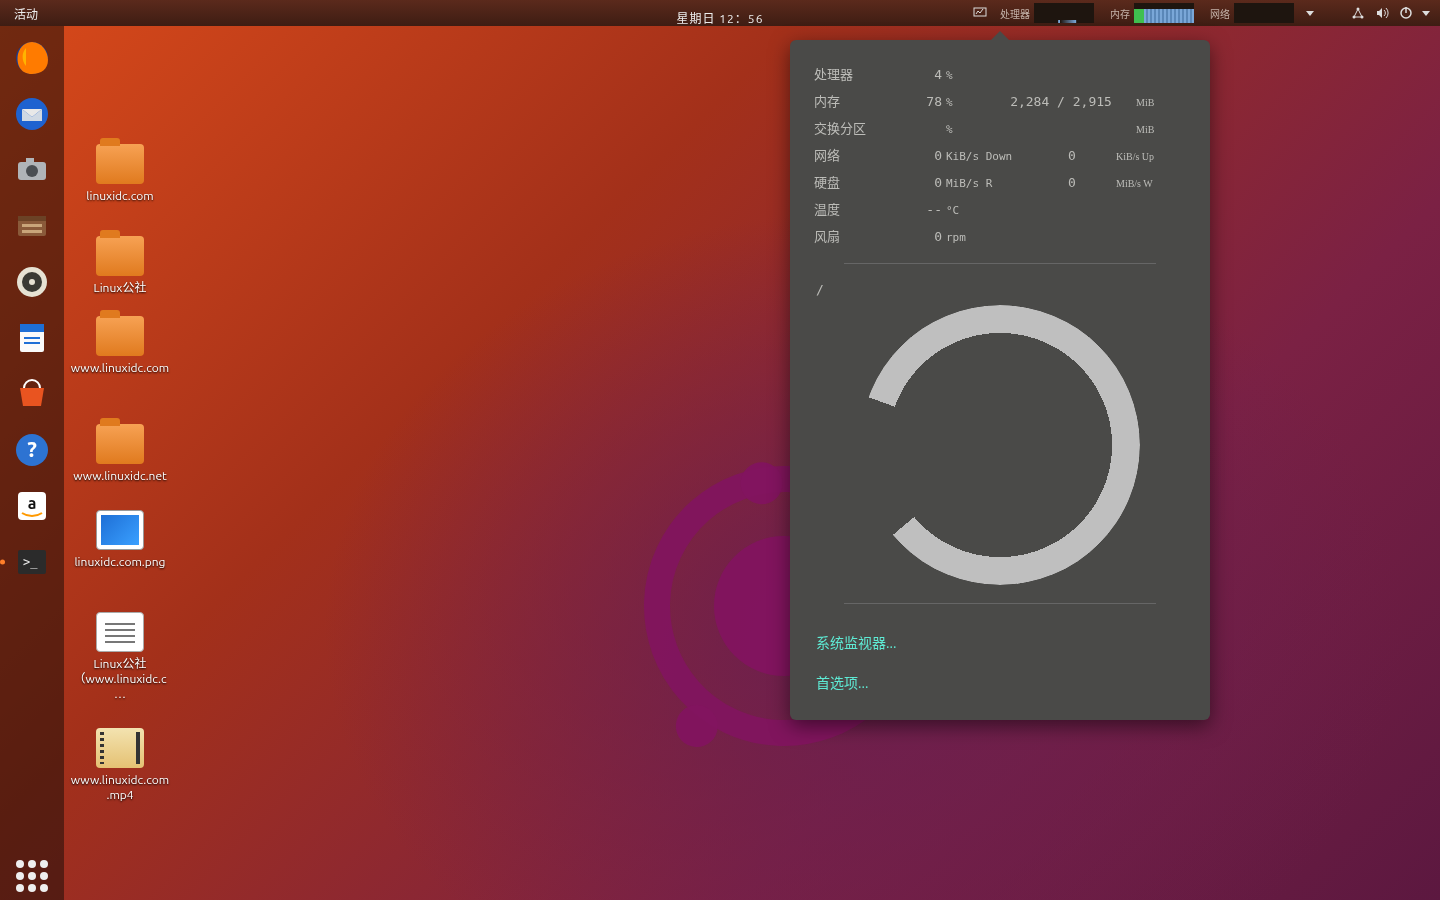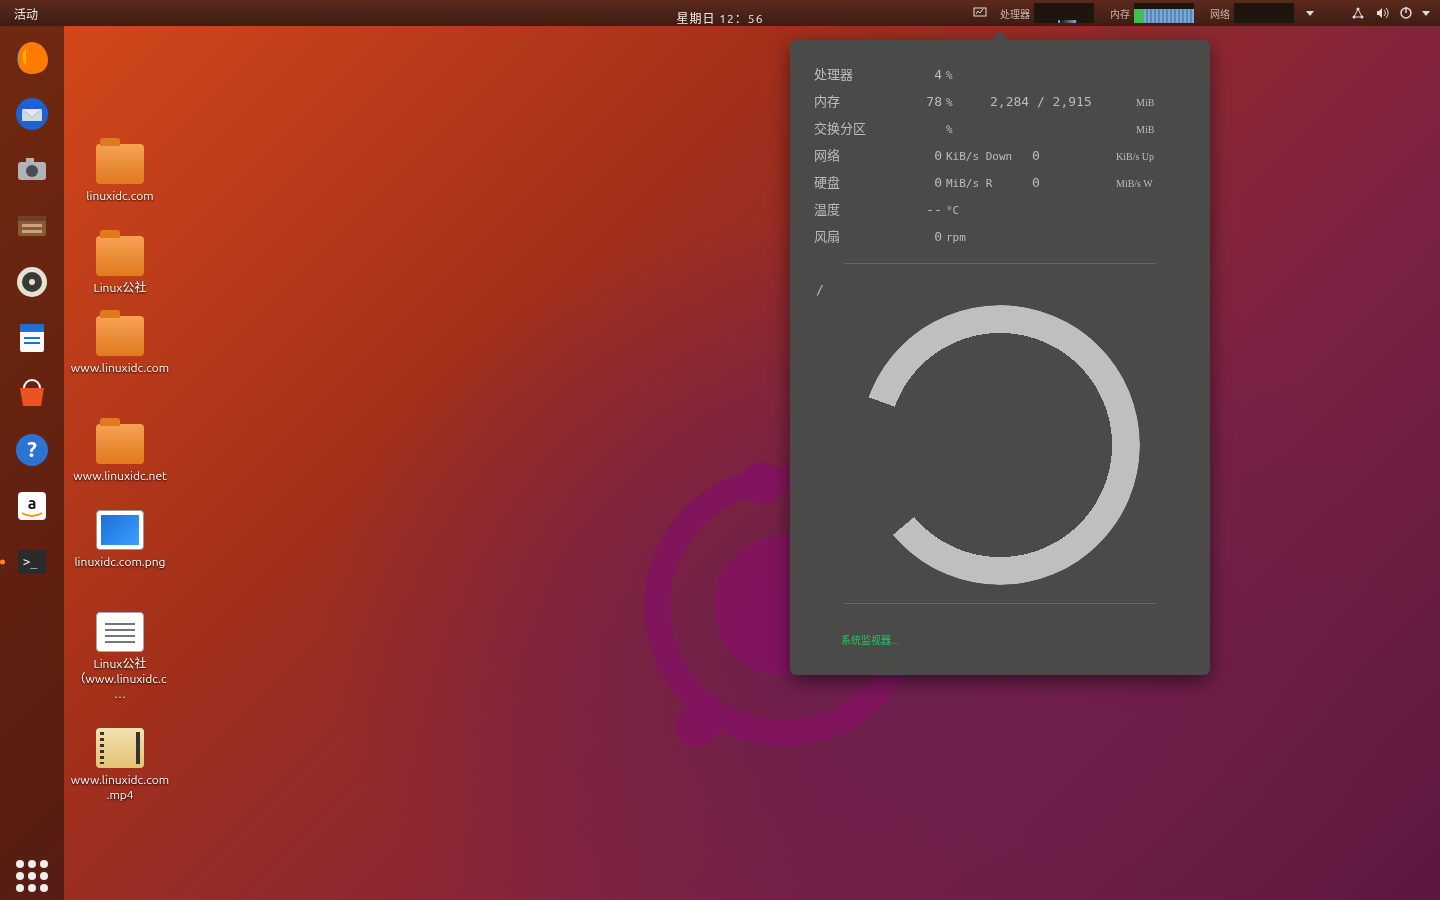--- a/index.html
+++ b/index.html
@@ -76,30 +76,30 @@
   
   #popover{ position:absolute; top:40px; left:790px; width:420px;
      background:#4a4a48; color:#bcbcb8; border-radius:6px; box-shadow:0 6px 20px rgba(0,0,0,.5);
      padding:24px 24px 18px; font-size:13px; z-index:200;}
   #popover::before{ content:""; position:absolute; top:-9px; left:200px; width:0;height:0;
      border-left:10px solid transparent;border-right:10px solid transparent;border-bottom:10px solid #4a4a48;}
   .prow{ display:flex; align-items:baseline; margin-bottom:8px; font-family:monospace,"Noto Sans CJK SC"; }
   .prow .lbl{ width:72px; font-family:"Noto Sans CJK SC",sans-serif;}
   .prow .v1{ width:56px; text-align:right;}
   .prow .u1{ width:48px; font-size:11px; padding-left:4px;}
-  .prow .v2{ flex:1; text-align:left;}
+  .prow .v2{ flex:1; text-align:center;}
   .prow .u2{ width:54px; font-size:10px; padding-left:4px;font-family:Liberation Serif, serif;}
   .psep{ border:none; border-top:1px solid #666; margin:18px 30px;}
   .mount{ font-family:monospace; font-size:13px; margin:4px 0 8px 2px;}
   .pie{ width:280px;height:280px;margin:0 auto;position:relative;}
   .pie-bg{ position:absolute; inset:0; border-radius:50%;
      background:conic-gradient(from -70deg,#bfbfbf 0deg 300deg, transparent 300deg 360deg);
      -webkit-mask:radial-gradient(circle, transparent 0 112px, #000 112px 140px, transparent 140px);
              mask:radial-gradient(circle, transparent 0 112px, #000 112px 140px, transparent 140px);}
-  .plink{ padding:10px 2px; color:#22c55e; cursor:pointer; font-size:10px;margin-left:25px;}
+  .plink{ padding:10px 2px; color:#5eead4; cursor:pointer; font-size:14px;}
 
   svg{ display:block;}
 </style>
 </head>
 <body>
 
 <div id="topbar">
   <div id="activities">活动</div>
   <div id="clock">星期日 12：56</div>
 
@@ -325,13 +325,14 @@
   </div>
 
   <hr class="psep">
   <div class="mount">/</div>
   <div class="pie">
     <div class="pie-bg"></div>
   </div>
   <hr class="psep">
 
   <div class="plink">系统监视器...</div>
+  <div class="plink">首选项...</div>
 </div>
 
 </body></html>

